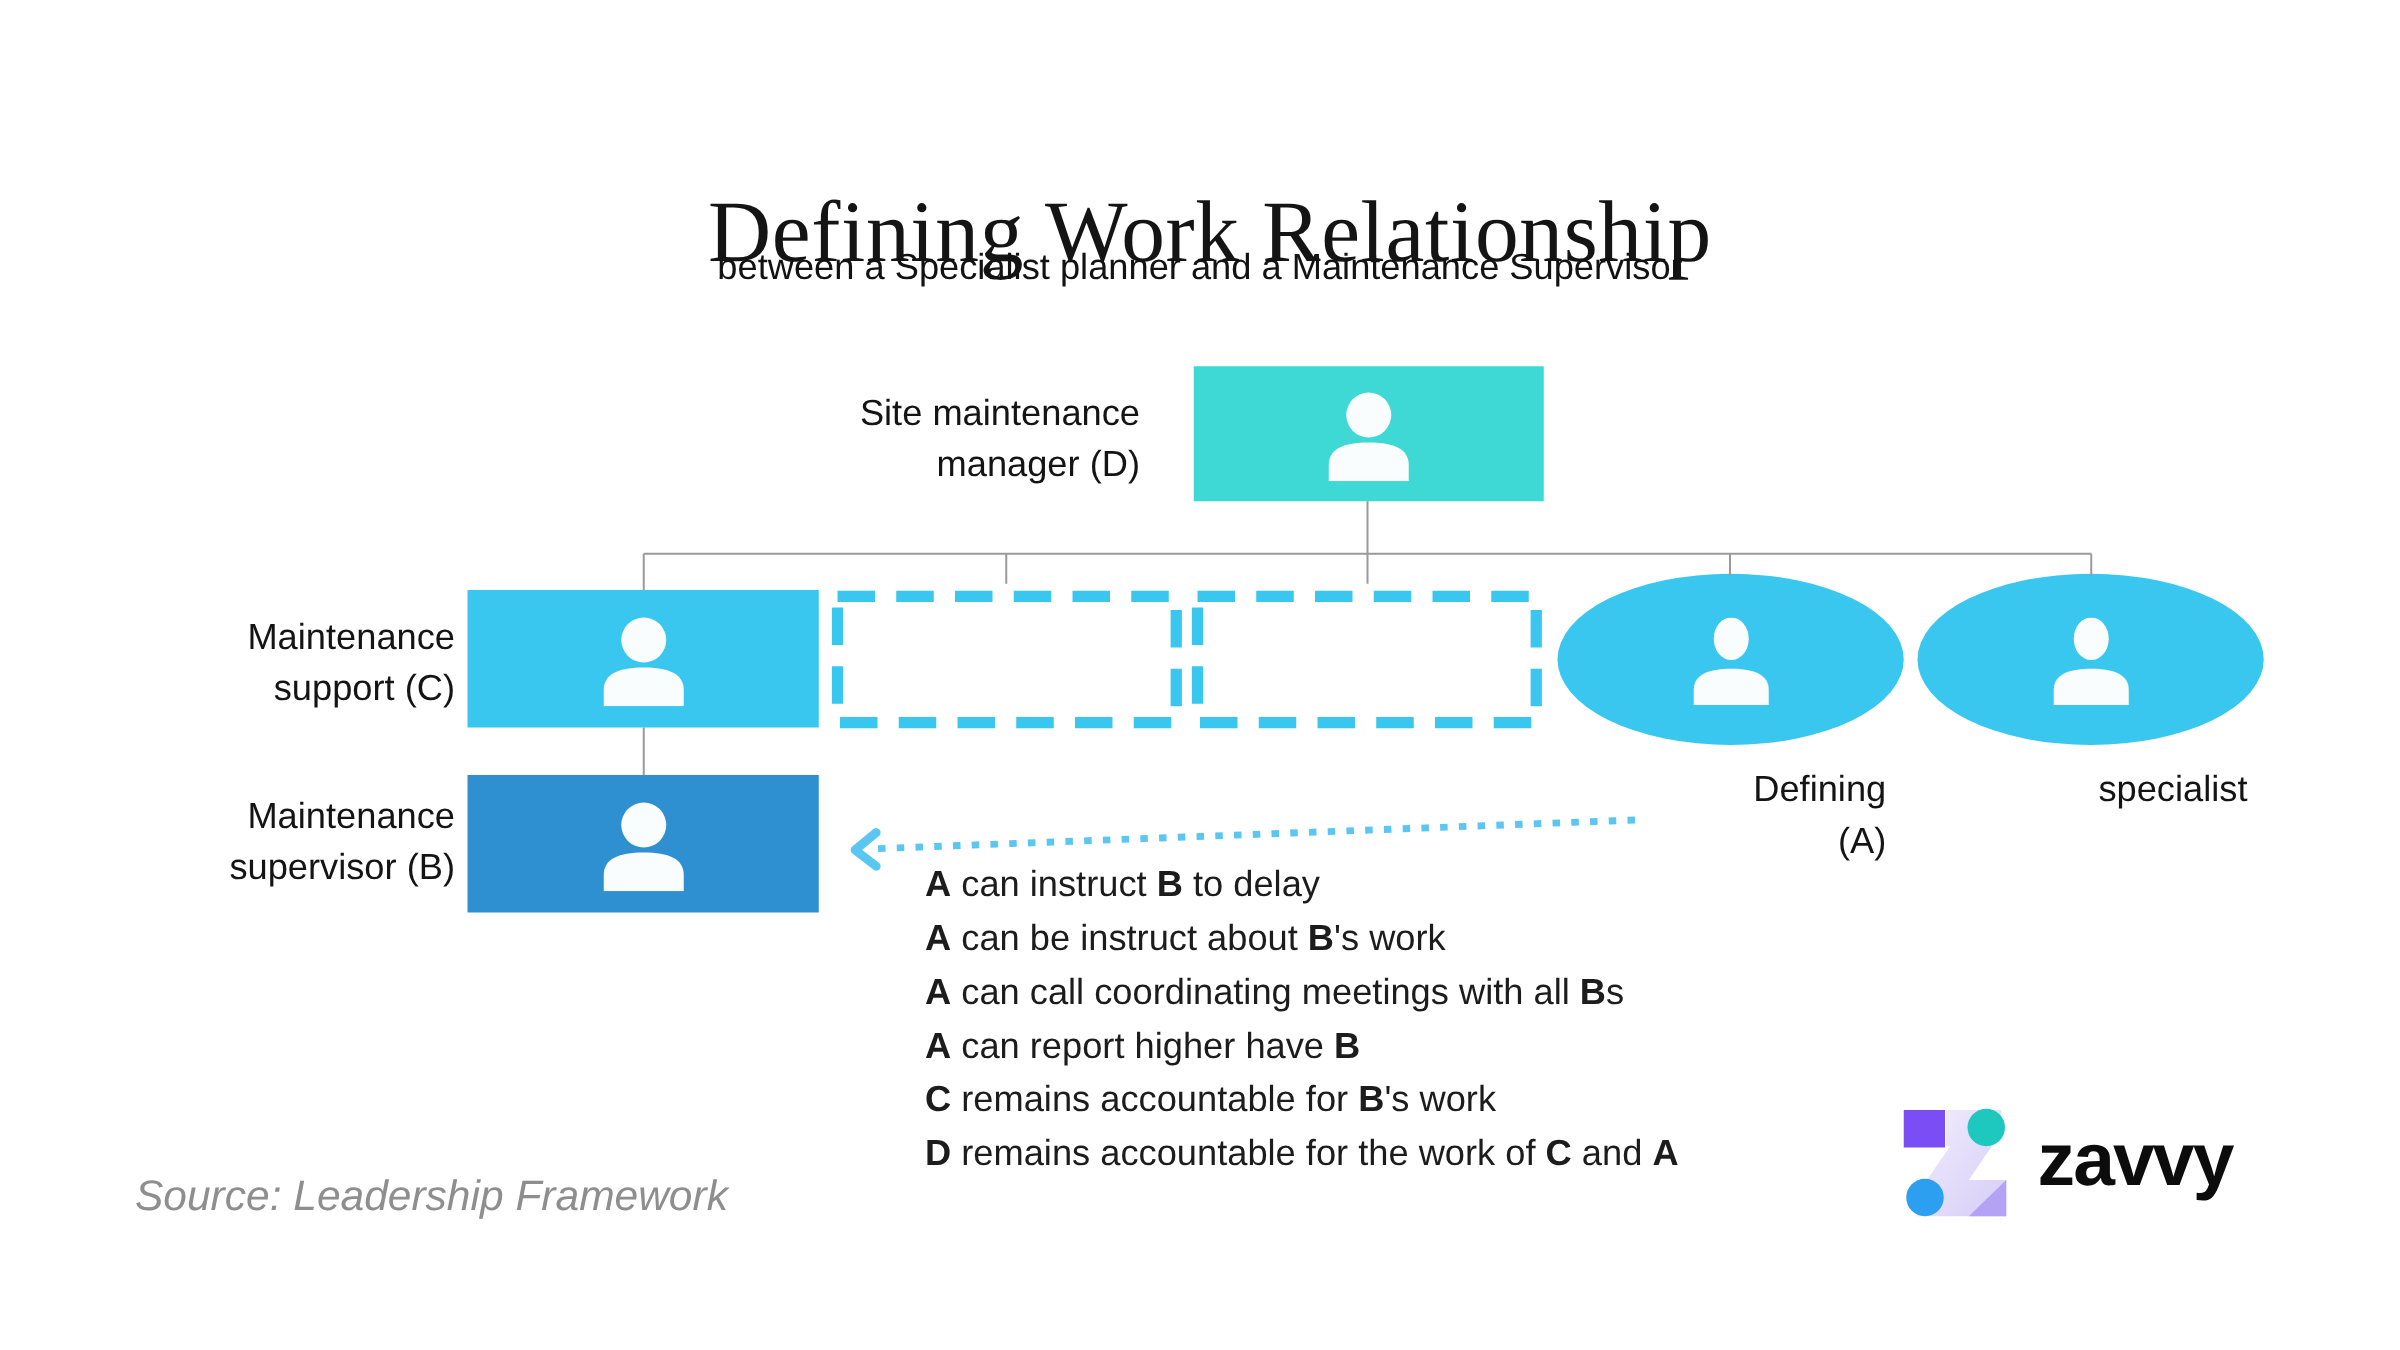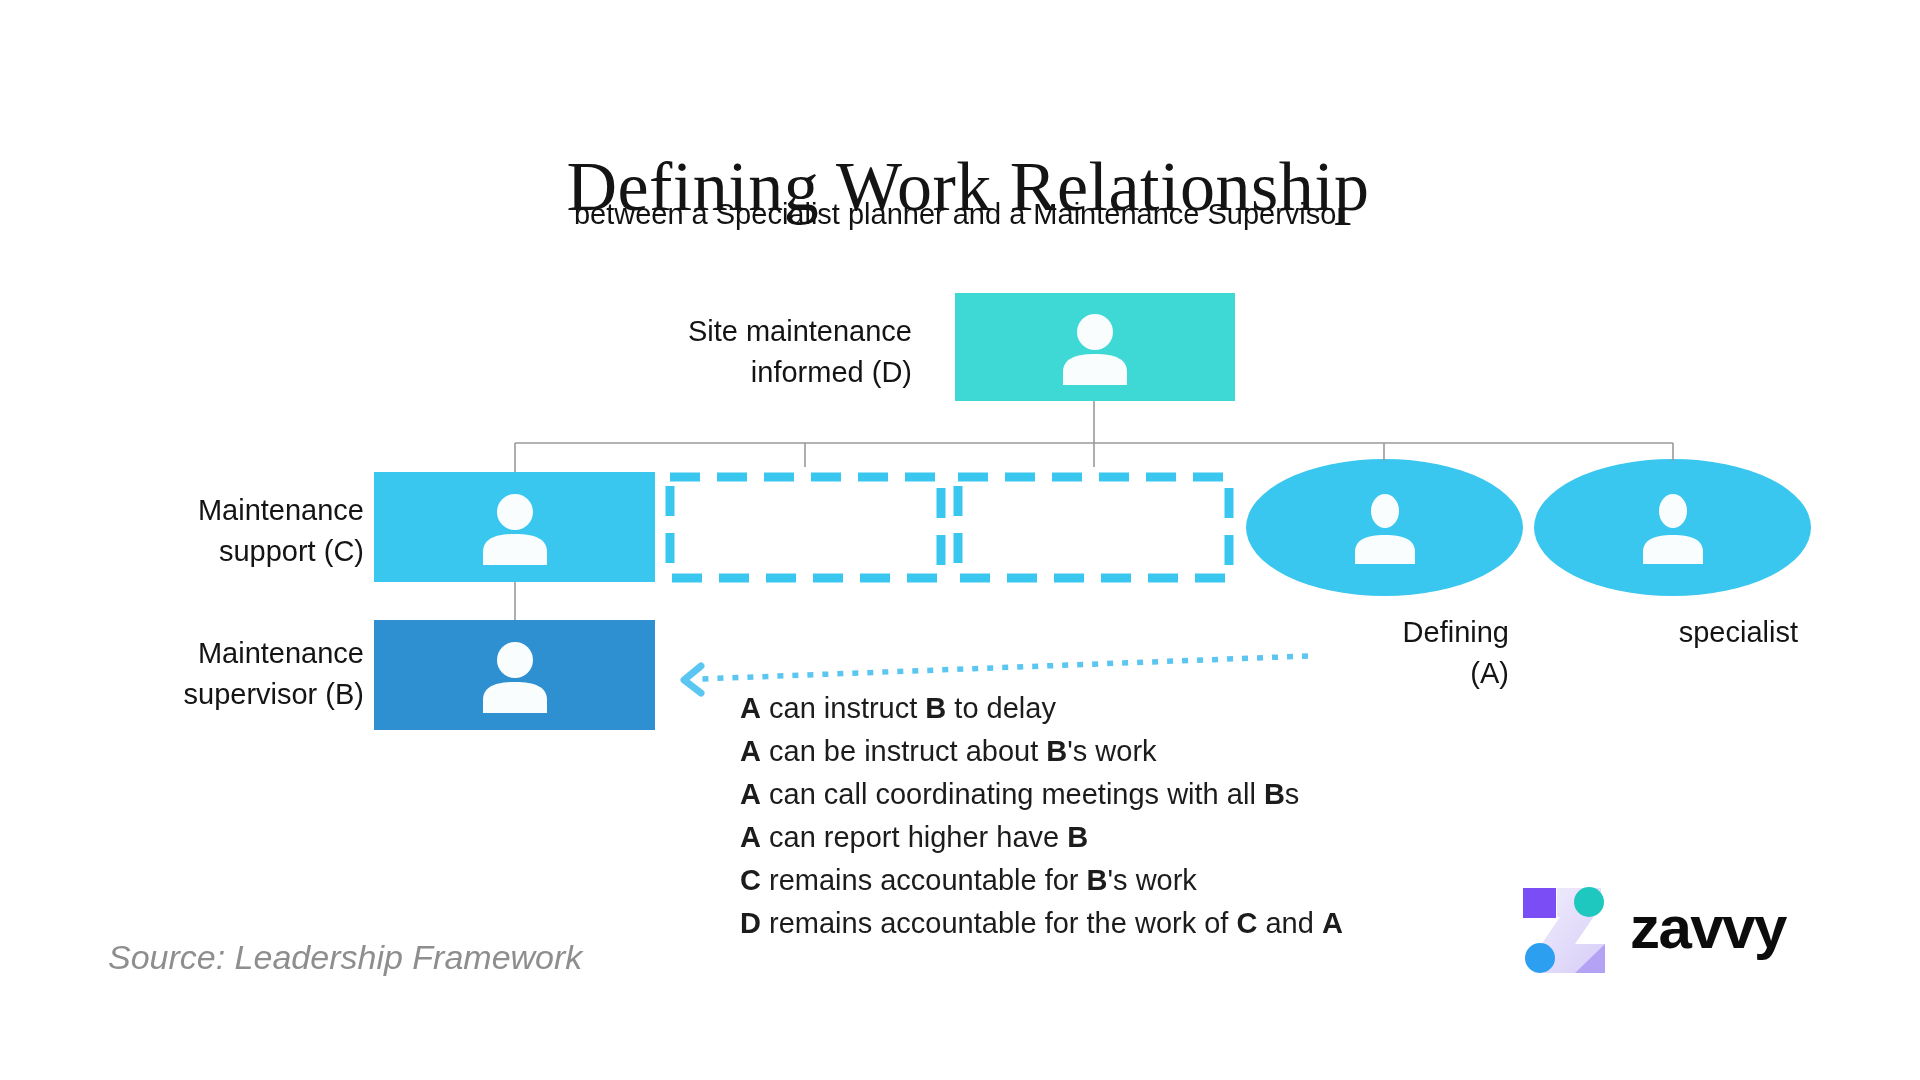--- a/index.html
+++ b/index.html
@@ -59,21 +59,21 @@
 </head>
 <body>
 
 <div class="canvas">
 
   <h1 class="abs page-title">Defining Work Relationship</h1>
   <div class="abs page-subtitle">between a Specialist planner and a Maintenance Supervisor</div>
 
   <div class="abs node-label" style="left:662px; width:250px; top:311px;">
     <div>Site maintenance</div>
-    <div>informed (D)</div>
+    <div>manager (D)</div>
   </div>
   <div class="abs node-label" style="left:114px; width:250px; top:490px;">
     <div>Maintenance</div>
     <div>support (C)</div>
   </div>
   <div class="abs node-label" style="left:114px; width:250px; top:633px;">
     <div>Maintenance</div>
     <div>supervisor (B)</div>
   </div>
   <div class="abs node-label" style="left:1259px; width:250px; top:612px;">

